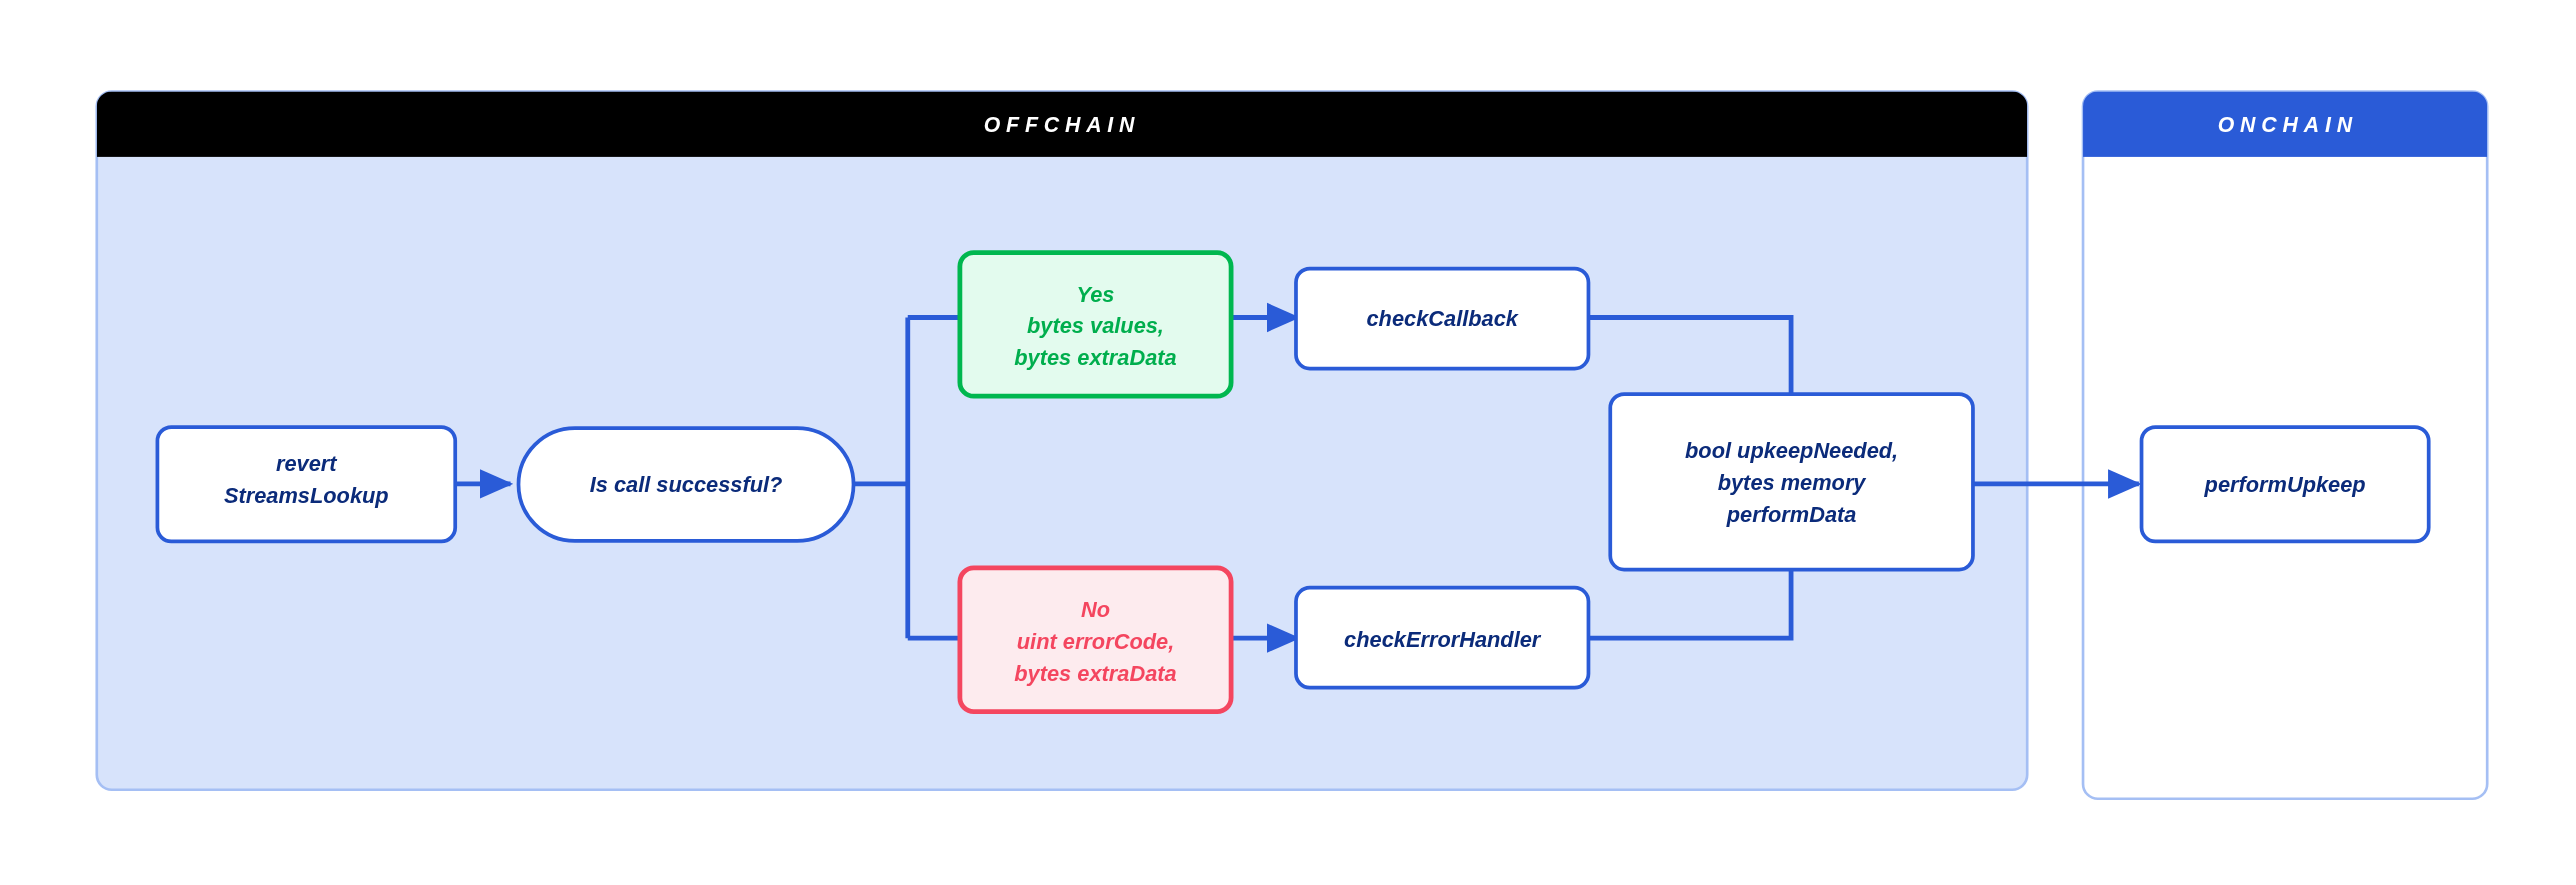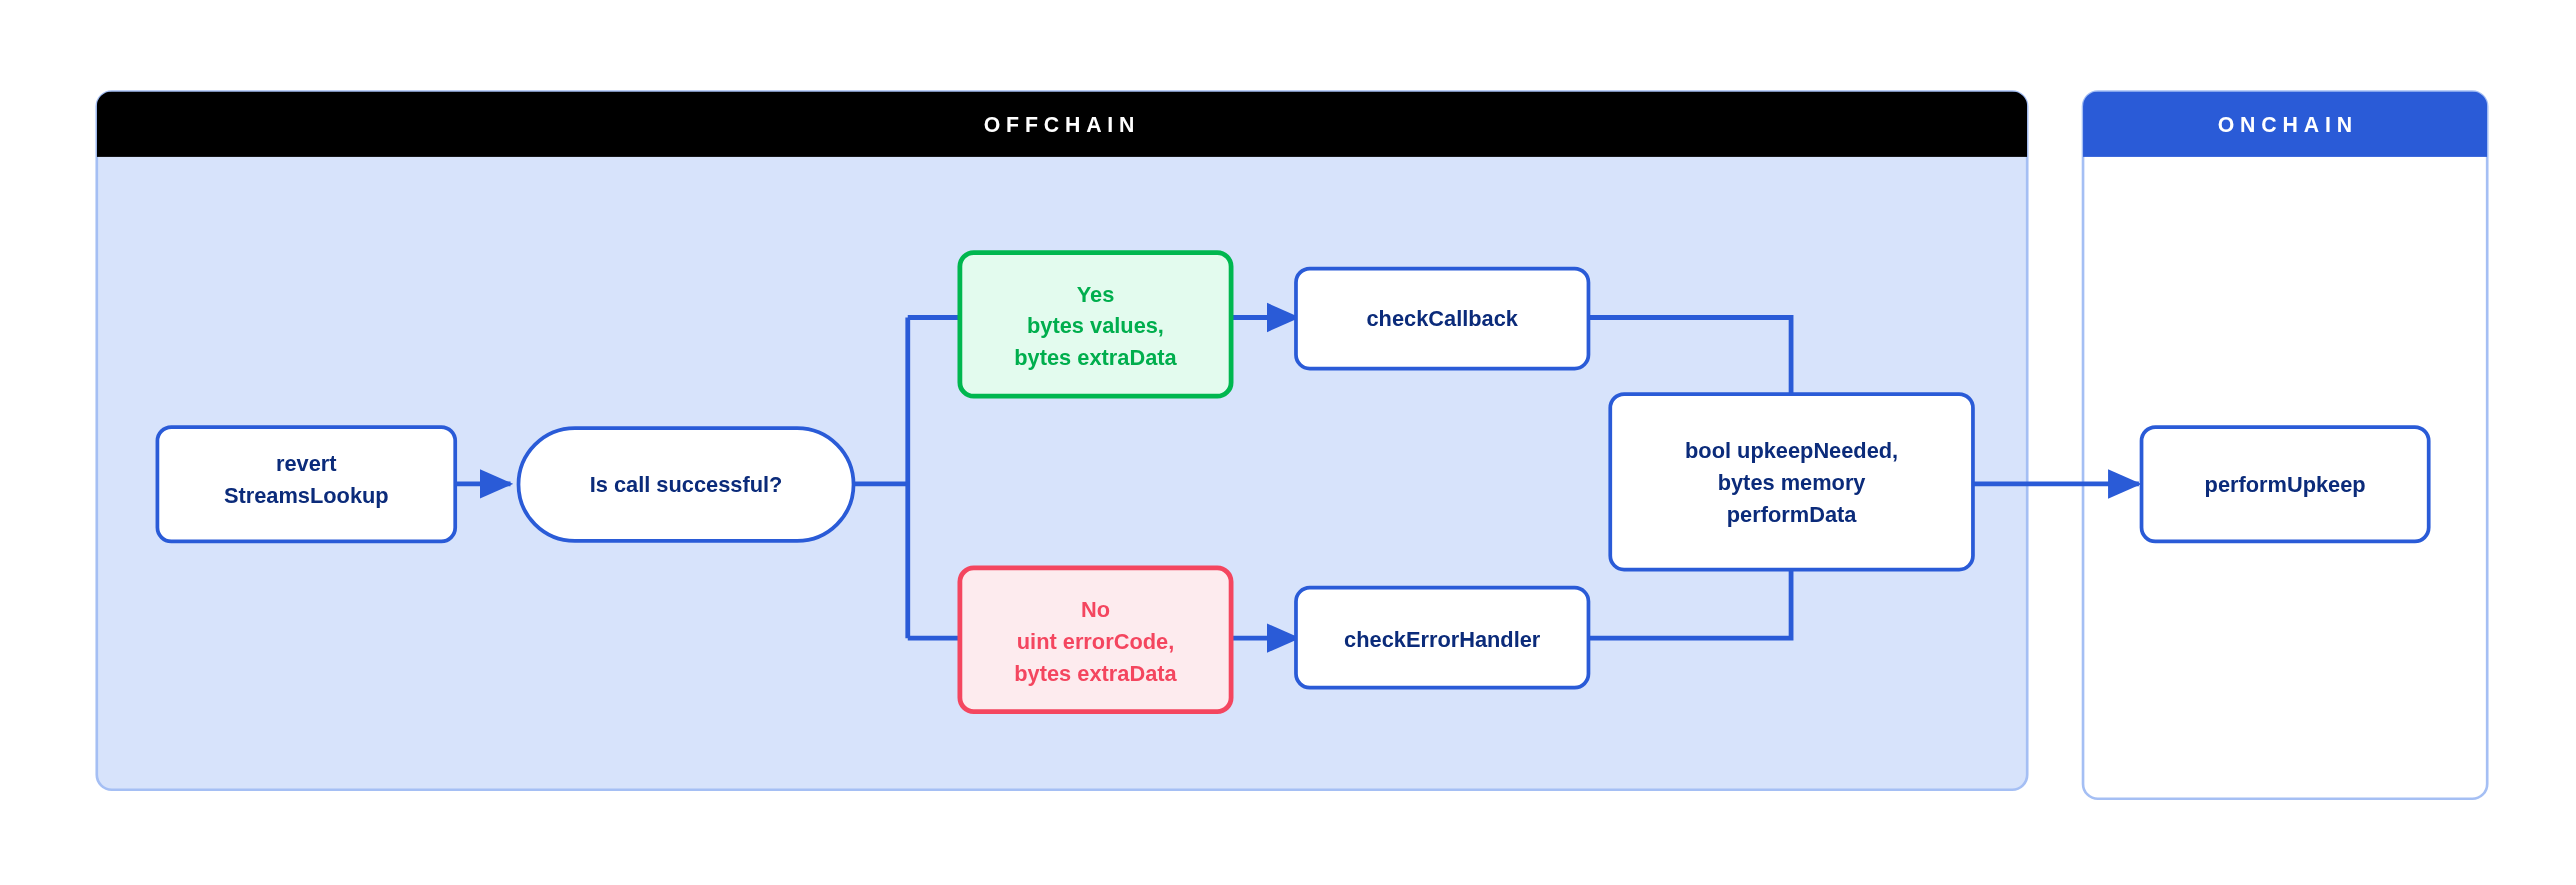--- a/index.html
+++ b/index.html
@@ -11,20 +11,21 @@
     width: 2576px;
     height: 886px;
     font-family: "Liberation Sans", sans-serif;
     overflow: hidden;
   }
   #stage {
     position: relative;
     width: 2576px;
     height: 886px;
     background: #ffffff;
+    font-style: italic;
   }
   svg.diagram {
     position: absolute;
     left: 0;
     top: 0;
     width: 2576px;
     height: 886px;
     display: block;
   }
   

